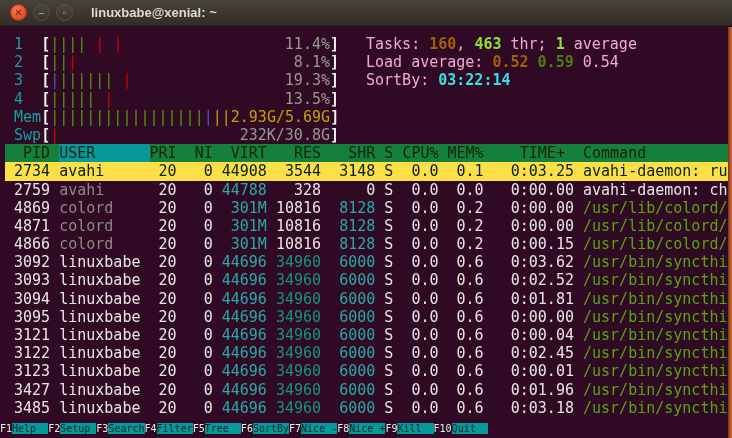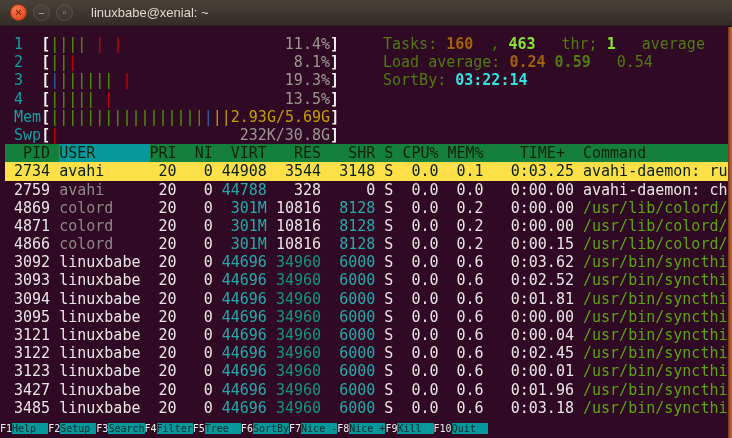--- a/index.html
+++ b/index.html
@@ -9,21 +9,21 @@
   
   .titlebar { position:absolute; top:0; left:0; right:0; height:26px;
     background:linear-gradient(#474239,#3a352e 60%,#322d27);
     border-bottom:1px solid #23201b; display:flex; align-items:center; }
   .tb-buttons { display:flex; gap:6px; margin-left:10px; }
   .tb-btn { width:17px; height:17px; border-radius:50%; display:flex; align-items:center;
     justify-content:center; font-size:10px; line-height:17px; cursor:default; }
   .tb-close { background:radial-gradient(circle at 35% 30%,#f77b53,#e9542a 60%,#c43f17);
     border:1px solid #9e3313; color:#701f08; }
   .tb-dim { background:linear-gradient(#4a453e,#38342e); border:1px solid #585249; color:#b6b1a7; }
-  .tb-title { margin-left:18px; color:#dfdbd2; font-weight:normal; font-size:13px; }
+  .tb-title { margin-left:18px; color:#dfdbd2; font-weight:bold; font-size:13px; }
 
   
   .term { position:absolute; top:27px; left:0; right:0; bottom:0; background:#300a24;
     font-family:"DejaVu Sans Mono", monospace; font-size:15px; line-height:18.2px;
     color:#e8e6e3; padding:8px 0 0 5px; }
   .edge { position:absolute; top:27px; right:0; width:4px; bottom:0; z-index:9;
     background:linear-gradient(to right,#6b3317,#ad5429 45%,#c2683a); }
 
   .top { display:flex; }
   .meters { width:334px; }
@@ -31,21 +31,21 @@
   .mlabel { color:#12a0a2; }
   .br { color:#f4f2ee; font-weight:bold; }
   .mbody { display:inline-flex; width:280px; white-space:pre; }
   .spacer { flex:1; }
   .bar-green { color:#4e9a06; } .bar-red { color:#cc0000; }
   .bar-blue { color:#3465a4; } .bar-yellow { color:#c4a000; } .bar-none { color:transparent; }
   .v-dim { color:#9b9890; } .v-yellow { color:#c4a000; }
 
   .info { padding-left:27px; }
   .iline { height:18.2px; white-space:pre; }
-  .s-cyan { color:#4d7c0f;margin-left:17px; } .s-wb { color:#a16207; font-weight:bold; }
+  .s-cyan { color:#f9a8d4; } .s-wb { color:#a16207; font-weight:bold; }
   .s-gb { color:#8ae234; font-weight:bold; } .s-cyb { color:#4d7c0f; font-weight:bold; }
   .s-bcb { color:#34e2e2; font-weight:bold; }
 
   .thead { height:18.2px; background:#15803d; color:#11240a; white-space:pre; display:flex; width:728px; }
   .hd-sort { background:#06989a; }
 
   .row { height:18.2px; white-space:pre; display:flex; width:728px; overflow:hidden; }
   .row span { white-space:pre; }
   .row.sel { background:#fde047; }
   .row.sel span { color:#07201d !important; }
@@ -76,21 +76,21 @@
       <div class="meters" id="meters">
           <div class="mline"><span class="mlabel"> 1  </span><span class="br">[</span><span class="mbody"><span class="bar-green">||||</span><span class="bar-none"> </span><span class="bar-red">|</span><span class="bar-none"> </span><span class="bar-red">|</span><span class="spacer"></span><span class="v-dim">11.4%</span></span><span class="br">]</span></div>
           <div class="mline"><span class="mlabel"> 2  </span><span class="br">[</span><span class="mbody"><span class="bar-green">||</span><span class="bar-red">|</span><span class="spacer"></span><span class="v-dim">8.1%</span></span><span class="br">]</span></div>
           <div class="mline"><span class="mlabel"> 3  </span><span class="br">[</span><span class="mbody"><span class="bar-blue">|</span><span class="bar-green">||||||</span><span class="bar-none"> </span><span class="bar-red">|</span><span class="spacer"></span><span class="v-dim">19.3%</span></span><span class="br">]</span></div>
           <div class="mline"><span class="mlabel"> 4  </span><span class="br">[</span><span class="mbody"><span class="bar-green">|||||</span><span class="bar-none"> </span><span class="bar-red">|</span><span class="spacer"></span><span class="v-dim">13.5%</span></span><span class="br">]</span></div>
           <div class="mline"><span class="mlabel"> Mem</span><span class="br">[</span><span class="mbody"><span class="bar-green">|||||||||||||||||</span><span class="bar-blue">|</span><span class="bar-yellow">||</span><span class="spacer"></span><span class="v-yellow">2.93G/5.69G</span></span><span class="br">]</span></div>
           <div class="mline"><span class="mlabel"> Swp</span><span class="br">[</span><span class="mbody"><span class="bar-red">|</span><span class="spacer"></span><span class="v-dim">232K/30.8G</span></span><span class="br">]</span></div>
         </div>
       <div class="info" id="info">
           <div class="iline"><span class="s-cyan">Tasks: </span><span class="s-wb">160</span><span class="s-cyan">, </span><span class="s-gb">463</span><span class="s-cyan"> thr; </span><span class="s-gb">1</span><span class="s-cyan"> average</span></div>
-          <div class="iline"><span class="s-cyan">Load average: </span><span class="s-wb">0.24 </span><span class="s-cyb">0.59 </span><span class="s-cyan">0.54</span></div>
+          <div class="iline"><span class="s-cyan">Load average: </span><span class="s-wb">0.52 </span><span class="s-cyb">0.59 </span><span class="s-cyan">0.54</span></div>
           <div class="iline"><span class="s-cyan">SortBy: </span><span class="s-bcb">03:22:14</span></div>
         </div>
     </div>
     <div class="thead" id="thead"><span>  PID </span><span class="hd-sort">USER      </span><span>PRI </span><span> NI </span><span> VIRT </span><span>  RES </span><span>  SHR </span><span>S </span><span>CPU% </span><span>MEM% </span><span>   TIME+  </span><span>Command</span></div>
     <div id="rows">
         <div class="row sel"><span class="t-white"> 2734 </span><span class="u-dim">avahi     </span><span class="t-white"> 20 </span><span class="t-white">  0 </span><span class="t-cyan">44908 </span><span class="t-white"> 3544 </span><span class="t-white"> 3148 </span><span class="t-white">S </span><span class="t-white"> 0.0 </span><span class="t-white"> 0.1 </span><span class="t-white">  0:03.25 </span><span class="t-white cell-cmd">avahi-daemon: run</span></div>
         <div class="row"><span class="t-white"> 2759 </span><span class="u-dim">avahi     </span><span class="t-white"> 20 </span><span class="t-white">  0 </span><span class="t-cyan">44788 </span><span class="t-white">  328 </span><span class="t-white">    0 </span><span class="t-white">S </span><span class="t-white"> 0.0 </span><span class="t-white"> 0.0 </span><span class="t-white">  0:00.00 </span><span class="t-white cell-cmd">avahi-daemon: chr</span></div>
         <div class="row"><span class="t-white"> 4869 </span><span class="u-dim">colord    </span><span class="t-white"> 20 </span><span class="t-white">  0 </span><span class="t-cyan"> 301M </span><span class="t-white">10816 </span><span class="t-cyan"> 8128 </span><span class="t-white">S </span><span class="t-white"> 0.0 </span><span class="t-white"> 0.2 </span><span class="t-white">  0:00.00 </span><span class="t-green cell-cmd">/usr/lib/colord/c</span></div>
         <div class="row"><span class="t-white"> 4871 </span><span class="u-dim">colord    </span><span class="t-white"> 20 </span><span class="t-white">  0 </span><span class="t-cyan"> 301M </span><span class="t-white">10816 </span><span class="t-cyan"> 8128 </span><span class="t-white">S </span><span class="t-white"> 0.0 </span><span class="t-white"> 0.2 </span><span class="t-white">  0:00.00 </span><span class="t-green cell-cmd">/usr/lib/colord/c</span></div>
         <div class="row"><span class="t-white"> 4866 </span><span class="u-dim">colord    </span><span class="t-white"> 20 </span><span class="t-white">  0 </span><span class="t-cyan"> 301M </span><span class="t-white">10816 </span><span class="t-cyan"> 8128 </span><span class="t-white">S </span><span class="t-white"> 0.0 </span><span class="t-white"> 0.2 </span><span class="t-white">  0:00.15 </span><span class="t-green cell-cmd">/usr/lib/colord/c</span></div>

